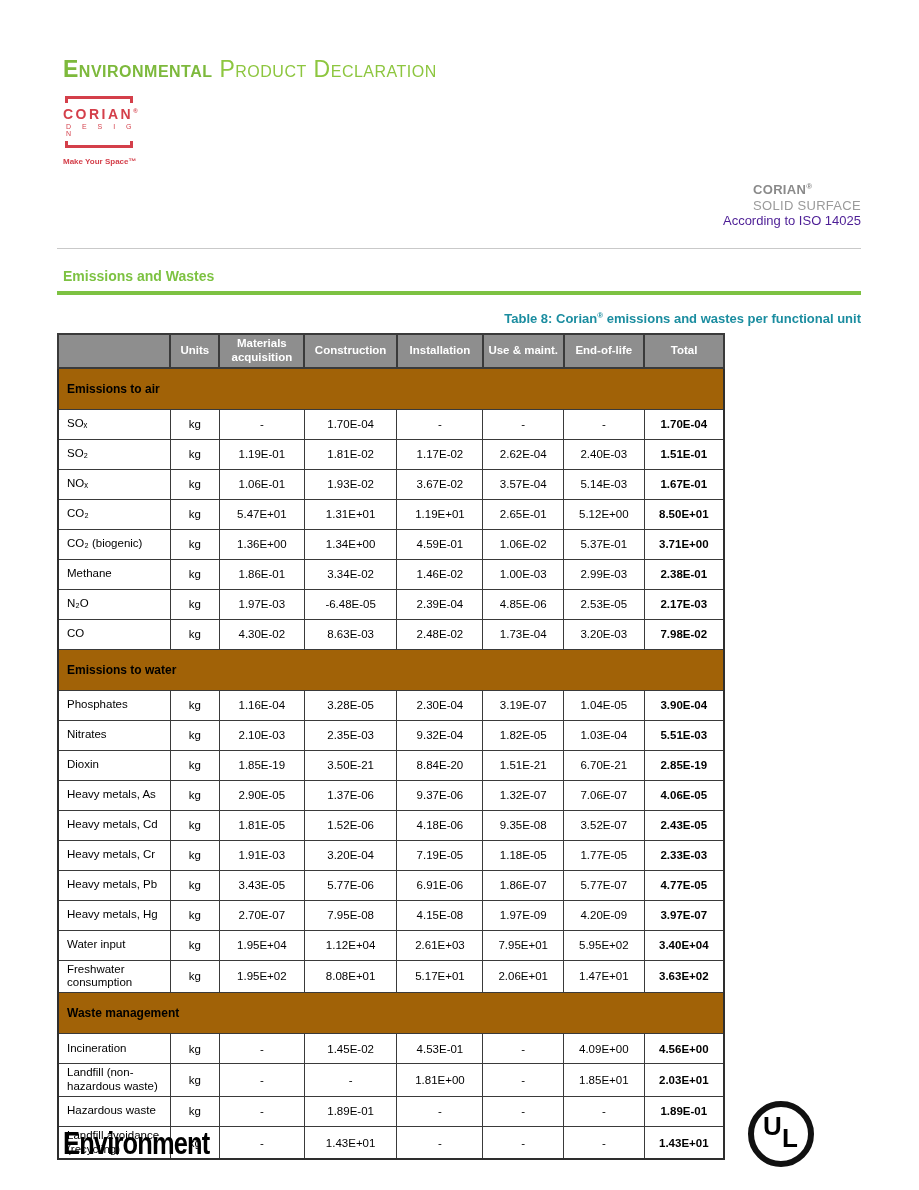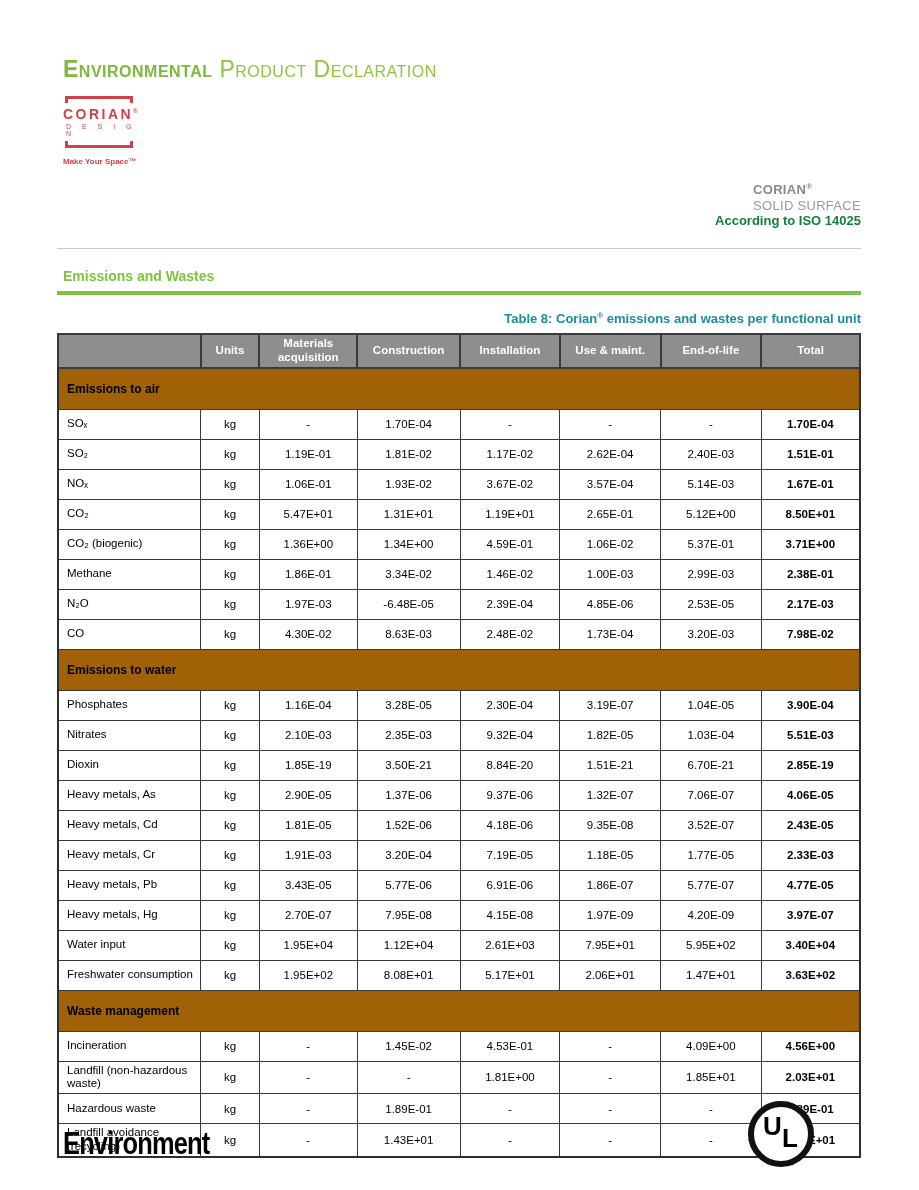--- a/index.html
+++ b/index.html
@@ -18,32 +18,32 @@
   .bracket.bottom { border-bottom:3px solid #d43f4a; border-left:3px solid #d43f4a; border-right:3px solid #d43f4a; margin-top:4px; }
   .brand-name { font-size:14px; font-weight:bold; letter-spacing:2.5px; margin-top:3px; white-space:nowrap; }
   .brand-name sup { font-size:6px; }
   .brand-sub { font-size:7px; letter-spacing:4.5px; margin-top:1px; margin-left:3px; }
   .brand-tagline { font-size:8px; font-weight:bold; margin-top:9px; white-space:nowrap; }
 
   .product-row { display:flex; justify-content:space-between; align-items:flex-end; margin-top:16px; margin-left:6px;flex-direction:column; }
   .product-name { font-size:13px; font-weight:bold; color:#8a8a8a; letter-spacing:0.3px; }
   .product-name sup { font-size:8px; }
   .product-subtitle { font-size:13px; color:#9a9a9a; letter-spacing:0.3px; margin-top:1px; }
-  .standard-note { font-size:13px; font-weight:bold; color:#15803d; }
+  .standard-note { font-size:13px; font-weight:normal; color:#4c1d95; }
 
   .rule { border:none; border-top:1px solid #c9c9c9; margin-top:20px; }
 
   .section-heading { margin-top:19px; margin-left:6px; font-size:14px; font-weight:bold; color:#7dc242; }
   .green-bar { height:4px; background:#7dc242; margin-top:7px; }
 
   .table-title { margin-top:16px; text-align:right; font-size:13px; font-weight:bold; color:#1b8da0; }
   .table-title sup { font-size:8px; }
 
   
-  table.data { margin-top:6px; width:804px; border-collapse:collapse; border:2px solid #2e2e2e; font-size:11.5px; }
+  table.data { margin-top:6px; width:668px; border-collapse:collapse; border:2px solid #2e2e2e; font-size:11.5px; }
   table.data th, table.data td { border:1px solid #3a3a3a; padding:2px 4px; }
   table.data thead th { background:#8e8e8e; color:#fff; font-weight:bold; height:34px; text-align:center; border:2px solid #3a3a3a; line-height:1.15; }
   tr.section-row td { background:#a16207; font-weight:bold; text-align:left; padding:13px 8px; font-size:12px; }
   tr.data-row td { height:30px; text-align:center; background:#fff; }
   tr.data-row td.row-label { text-align:left; padding-left:8px; line-height:1.2; }
   tr.data-row td.total-cell { font-weight:bold; }
 
   
   .footer-brand { position:absolute; left:63px; top:1126px; font-size:31px; font-weight:bold; letter-spacing:-1px; transform:scaleX(0.82); transform-origin:left center; white-space:nowrap; }
   .ul-logo { position:absolute; left:748px; top:1101px; width:66px; height:66px; border:6px solid #111; border-radius:50%; background:#fff; }

